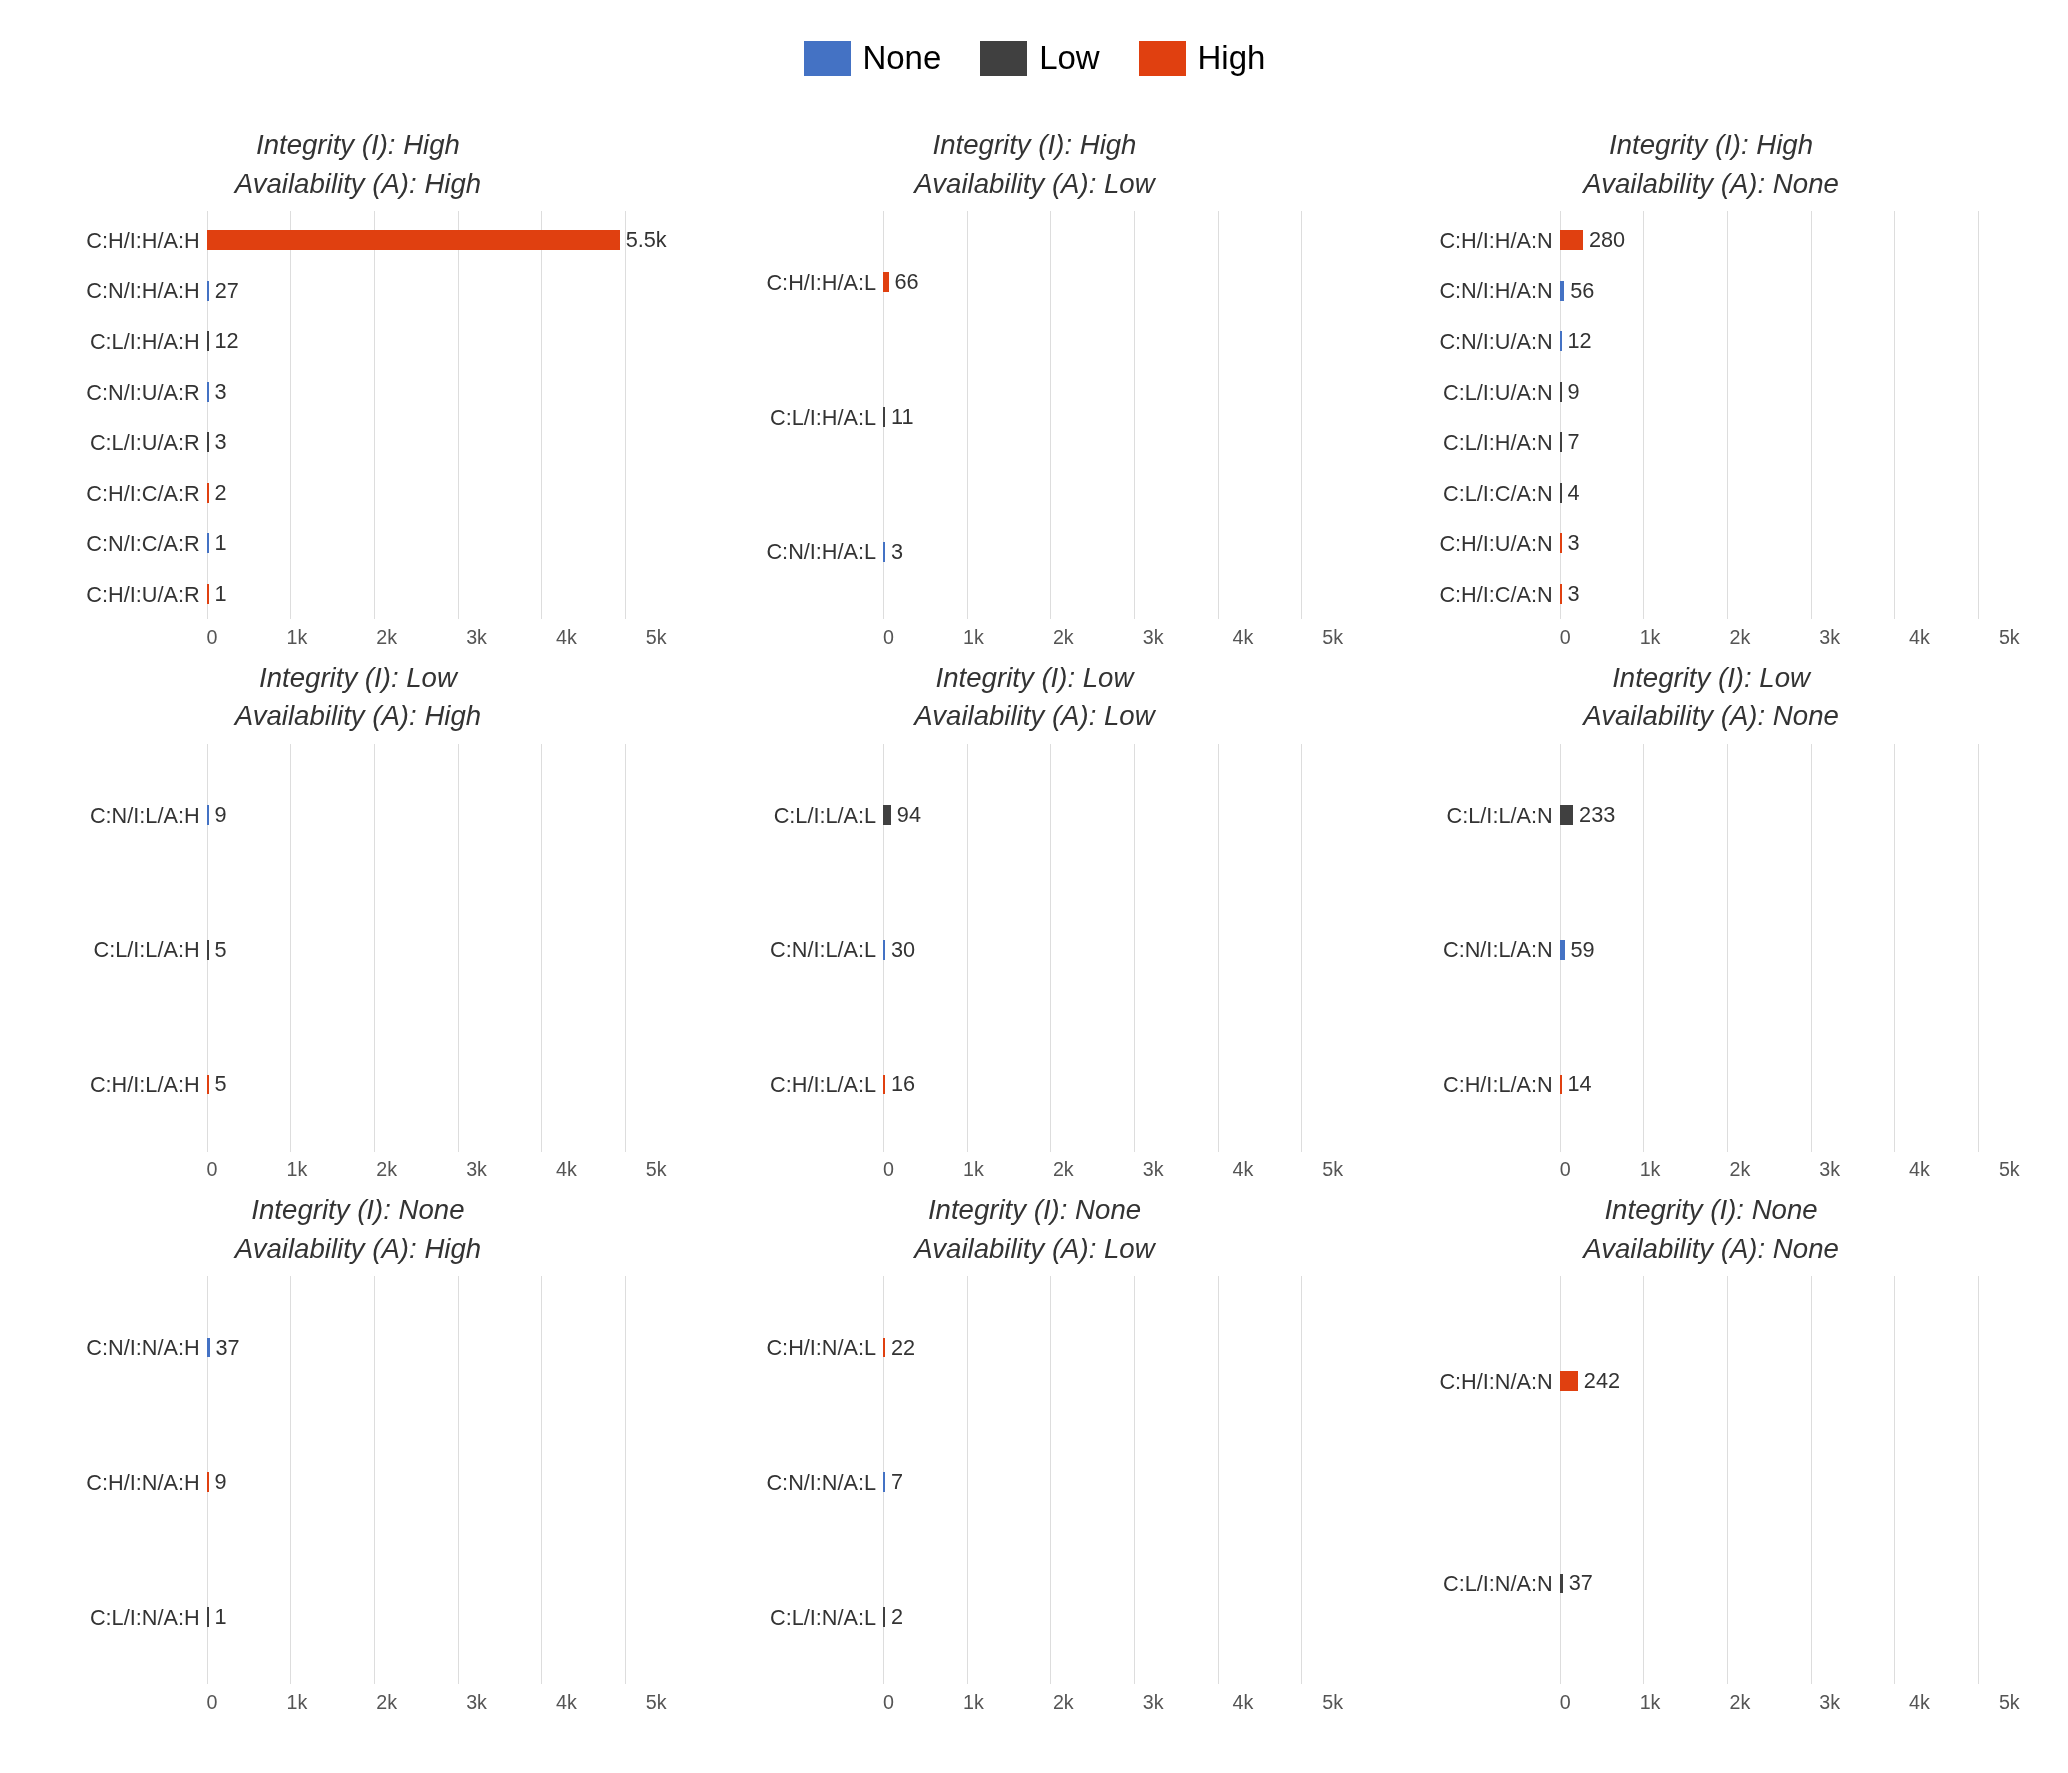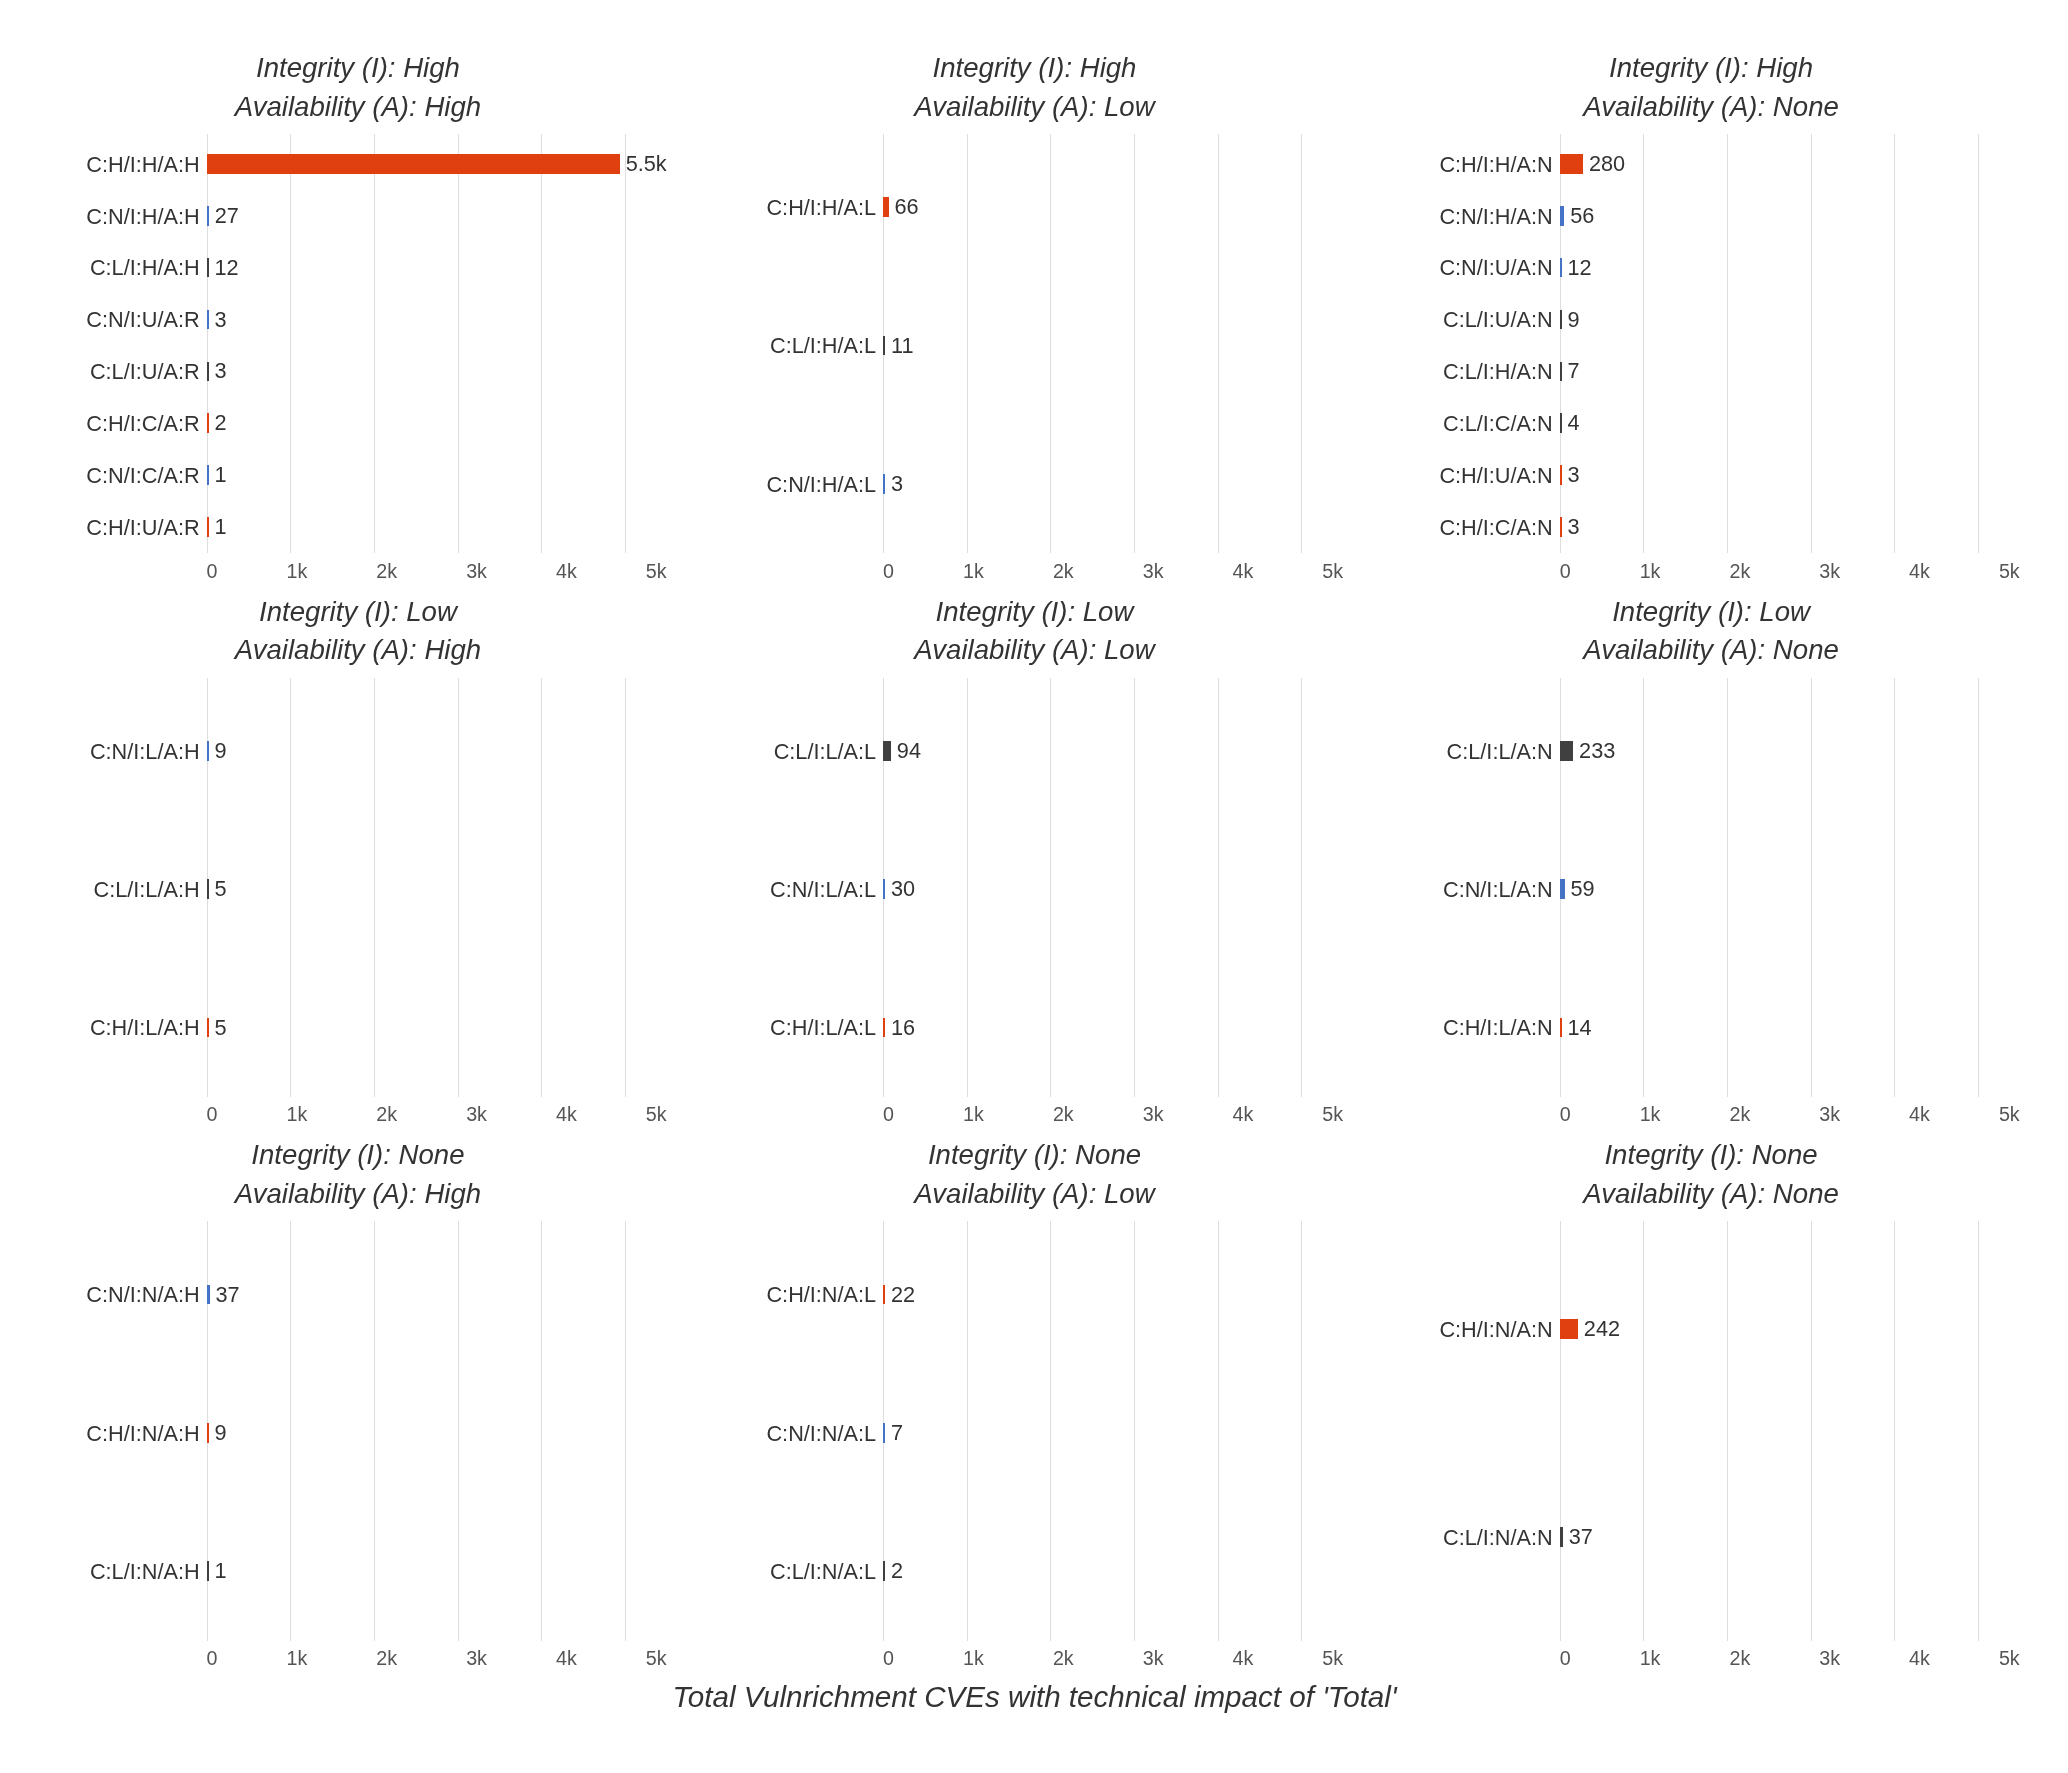--- a/index.html
+++ b/index.html
@@ -137,20 +137,34 @@
       font-size: 29.6px;
       color: #333;
       margin-top: 9.9px;
       font-style: italic;
     }
   </style>
 </head>
 <body>
 
 <div class="chart-container">
+  <div class="legend">
+    <div class="legend-item">
+      <div class="legend-swatch" style="background:#4472C4;"></div>
+      <span>None</span>
+    </div>
+    <div class="legend-item">
+      <div class="legend-swatch" style="background:#404040;"></div>
+      <span>Low</span>
+    </div>
+    <div class="legend-item">
+      <div class="legend-swatch" style="background:#E04010;"></div>
+      <span>High</span>
+    </div>
+  </div>
 
   <div class="grid-3x3" id="panels-grid">
   <div class="panel">
         <div class="panel-title"><em>Integrity (I): High<br>Availability (A): High</em></div>
         <div class="chart-area" style="position: relative;">
           <div class="grid-lines">
             <div class="grid-line" style="left: 0%;"></div>
             <div class="grid-line" style="left: 18.1818%;"></div>
             <div class="grid-line" style="left: 36.3636%;"></div>
             <div class="grid-line" style="left: 54.5455%;"></div>
@@ -582,15 +596,14 @@
             <div class="bar-label">C:L/I:N/A:N</div>
             <div class="bar-wrap">
               <div class="bar" style="width: 0.672727%; background: rgb(64, 64, 64);"></div>
               <span class="bar-value">37</span>
             </div>
           </div>
         </div>
       </div>
     </div>
 
-  <div class="bottom-label">Total Vulnrichment CVEs with technical impact of 'Total'</div>
 </div>
 
 
 </body></html>

